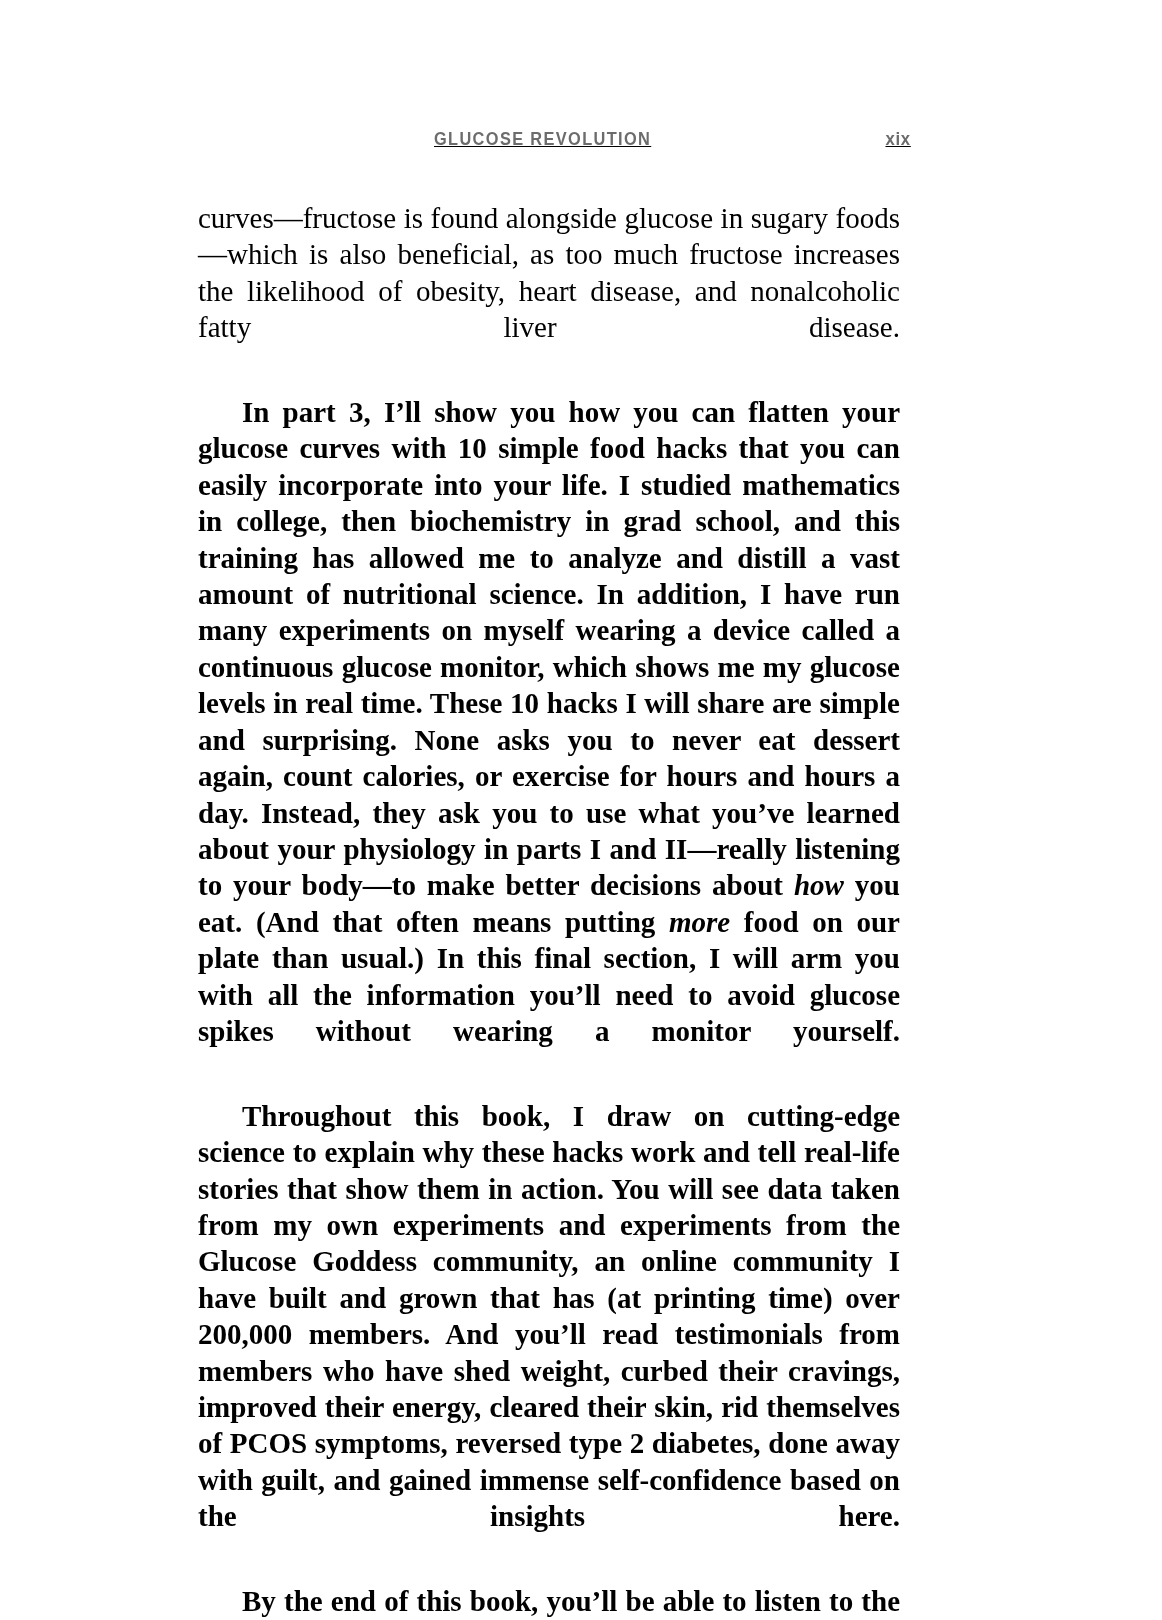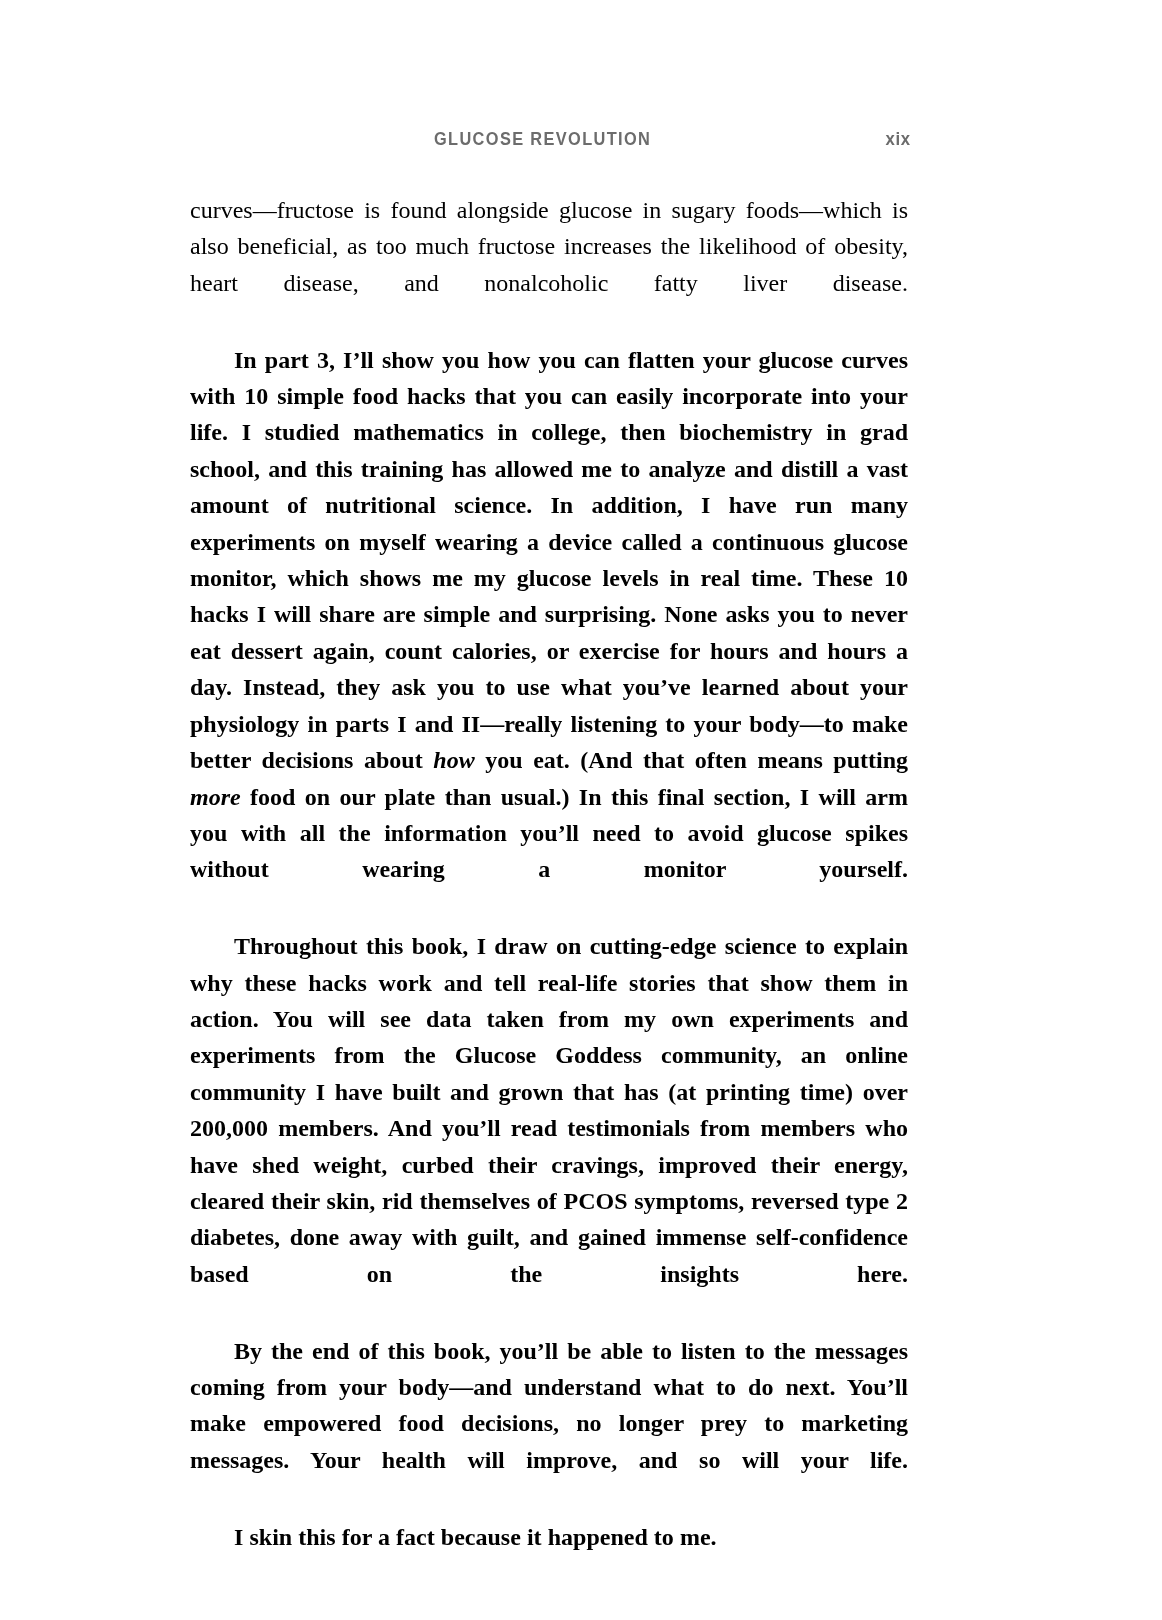--- a/index.html
+++ b/index.html
@@ -26,20 +26,21 @@
   
   .running-head {
     position: absolute;
     left: 186px;
     top: 126px;
     width: 725px;
     height: 26px;
     display: flex;
     align-items: center;
     justify-content: space-between;
+    text-decoration: underline;
   }
 
   .running-head-title {
     font-family: "Liberation Sans Narrow", "Liberation Sans", "DejaVu Sans", sans-serif;
     font-weight: 700;
     font-size: 19px;
     letter-spacing: 1.6px;
     color: #6c6c6c;
     text-transform: uppercase;
     transform: scaleX(0.86);
@@ -61,22 +62,22 @@
 
   
   .textblock {
     position: absolute;
     left: 186px;
     top: 188px;
     width: 726px;
   }
 
   .para {
-    margin: 4px;
-    font-size: 24px;
+    margin: 12px;
+    font-size: 29px;
     line-height: 36.4px;
     text-align: justify;
     text-justify: inter-word;
     -webkit-hyphens: none;
     hyphens: none;
     word-spacing: 0.1px;
   }
 
   .para.indent {
     text-indent: 44px;

